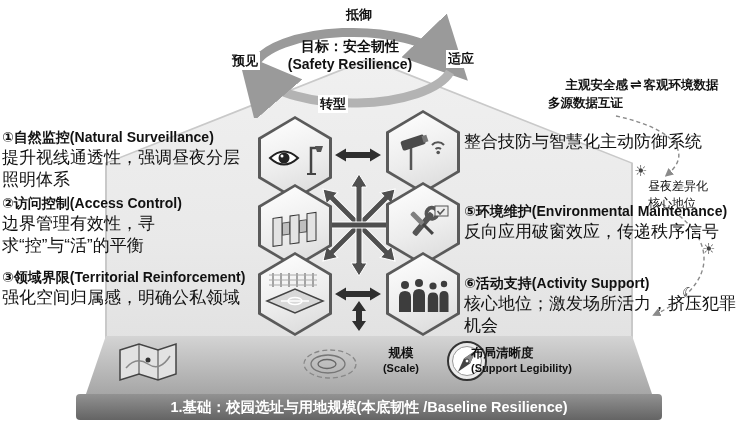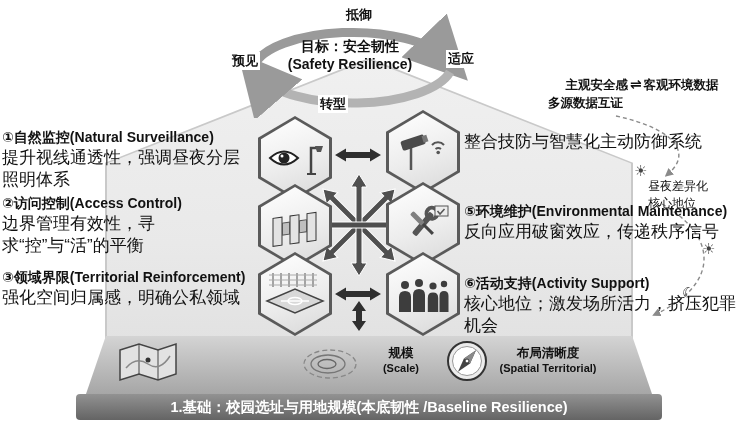--- a/index.html
+++ b/index.html
@@ -245,20 +245,20 @@
 
   <svg class="abs plat-icon" style="left:446px;top:340px" width="42" height="42">
     <circle cx="21" cy="21" r="19" fill="#ececec" stroke="#333" stroke-width="2"></circle>
     <circle cx="21" cy="21" r="14.5" fill="#fff" stroke="#999" stroke-width="1"></circle>
     <g transform="rotate(40 21 21)">
       <path d="M21 7 L25 21 L21 35 L17 21 Z" fill="#444"></path>
       <path d="M21 7 L25 21 H17 Z" fill="#8a8a8a"></path>
     </g>
     <circle cx="21" cy="21" r="2" fill="#fff" stroke="#333"></circle>
   </svg>
-  <div class="abs plat-item-label" style="left:492px;top:346px;width:112px;text-align:center">
+  <div class="abs plat-item-label" style="left:471px;top:346px;width:112px;text-align:left">
     <div class="plat-cn">布局清晰度</div>
-    <div class="plat-en">(Spatial Territorial)</div>
+    <div class="plat-en">(Support Legibility)</div>
   </div>
 
   <div class="abs base-bar">1.基础：校园选址与用地规模(本底韧性 /Baseline Resilience)</div>
 
 </div>
 
 </body></html>

